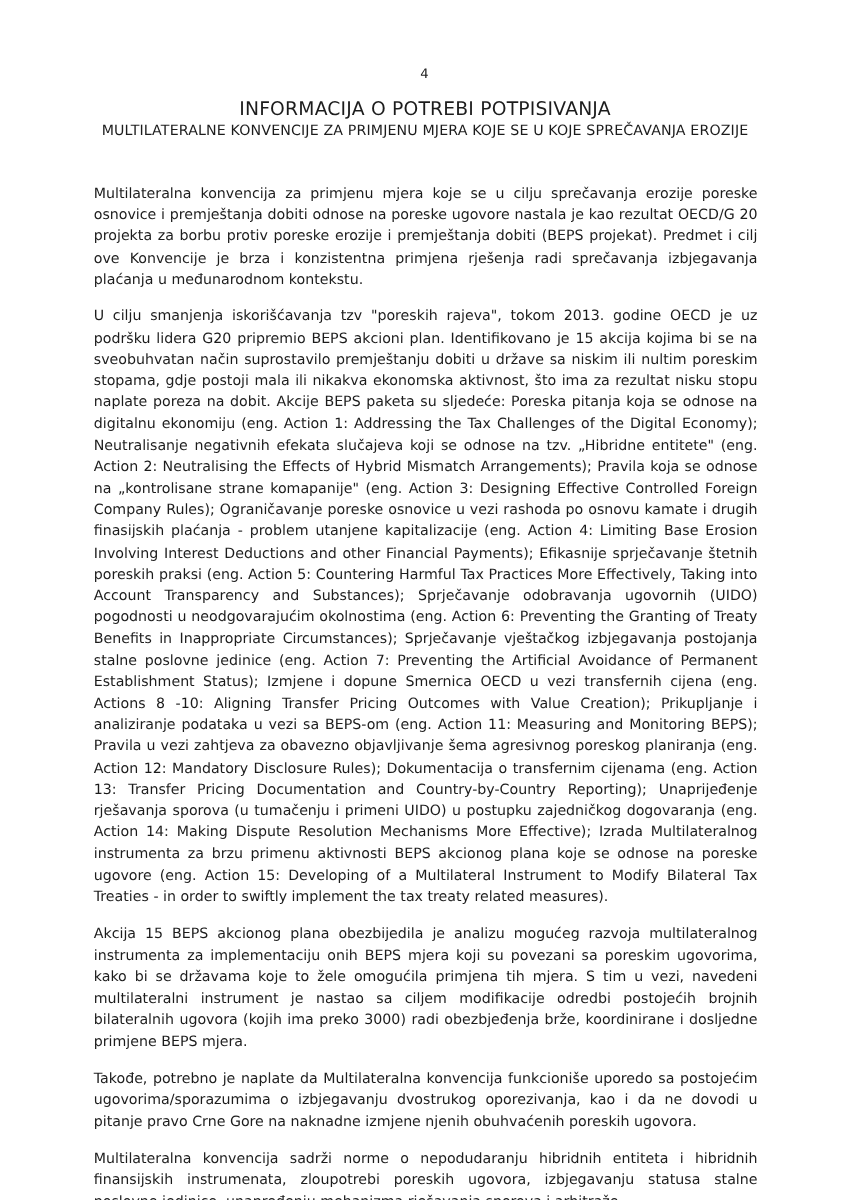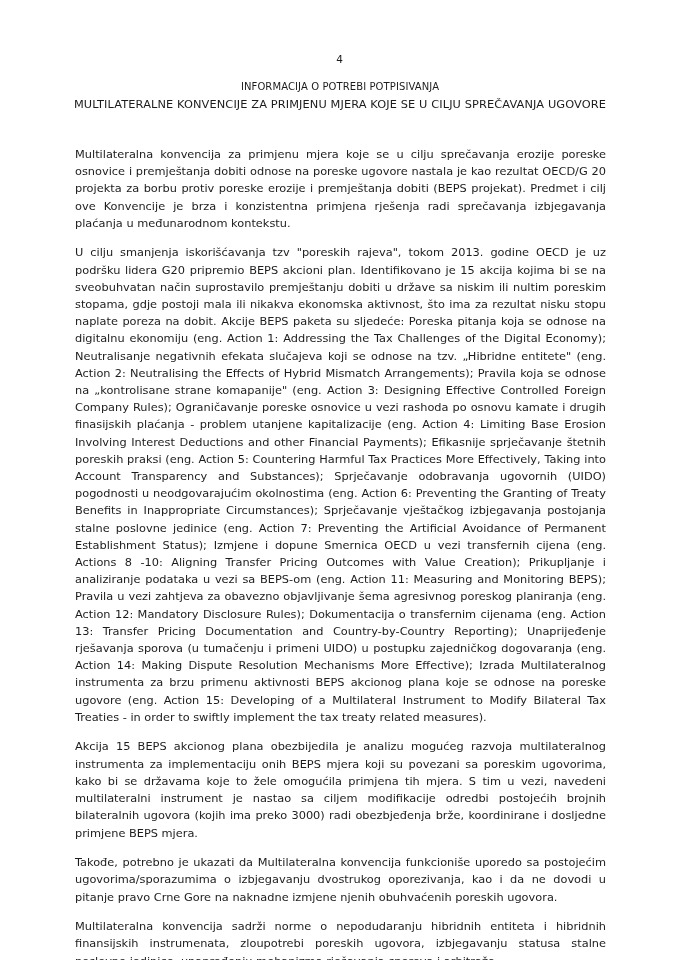--- a/index.html
+++ b/index.html
@@ -38,21 +38,21 @@
 
   
   .title-block {
     position: absolute;
     top: 79px;
     left: 80px;
     width: 520px;
     text-align: center;
   }
   .title-line {
-    font-size: 10px;
+    font-size: 15px;
     line-height: 16.6px;
     letter-spacing: 0.01em;
     color: #1c1c1c;
     white-space: nowrap;
   }
   .title-line.wide {
     margin-left: -7px;
     margin-right: -7px;
     font-size: 11.35px;
   }
@@ -77,24 +77,24 @@
 </style>
 </head>
 <body>
 
 <div class="page">
 
   <div class="page-number">4</div>
 
   <div class="title-block">
     <div class="title-line">INFORMACIJA O POTREBI POTPISIVANJA</div>
-    <div class="title-line wide">MULTILATERALNE KONVENCIJE ZA PRIMJENU MJERA KOJE SE U CILJU SPREČAVANJA UGOVORE</div>
+    <div class="title-line wide">MULTILATERALNE KONVENCIJE ZA PRIMJENU MJERA KOJE SE U KOJE SPREČAVANJA EROZIJE</div>
   </div>
 
   <div class="body-text">
     <p class="para">Multilateralna konvencija za primjenu mjera koje se u cilju sprečavanja erozije poreske osnovice i premještanja dobiti odnose na poreske ugovore nastala je kao rezultat OECD/G 20 projekta za borbu protiv poreske erozije i premještanja dobiti (BEPS projekat). Predmet i cilj ove Konvencije je brza i konzistentna primjena rješenja radi sprečavanja izbjegavanja plaćanja u međunarodnom kontekstu.</p>
     <p class="para">U cilju smanjenja iskorišćavanja tzv "poreskih rajeva", tokom 2013. godine OECD je uz podršku lidera G20 pripremio BEPS akcioni plan. Identifikovano je 15 akcija kojima bi se na sveobuhvatan način suprostavilo premještanju dobiti u države sa niskim ili nultim poreskim stopama, gdje postoji mala ili nikakva ekonomska aktivnost, što ima za rezultat nisku stopu naplate poreza na dobit. Akcije BEPS paketa su sljedeće: Poreska pitanja koja se odnose na digitalnu ekonomiju (eng. Action 1: Addressing the Tax Challenges of the Digital Economy); Neutralisanje negativnih efekata slučajeva koji se odnose na tzv. „Hibridne entitete" (eng. Action 2: Neutralising the Effects of Hybrid Mismatch Arrangements); Pravila koja se odnose na „kontrolisane strane komapanije" (eng. Action 3: Designing Effective Controlled Foreign Company Rules); Ograničavanje poreske osnovice u vezi rashoda po osnovu kamate i drugih finasijskih plaćanja - problem utanjene kapitalizacije (eng. Action 4: Limiting Base Erosion Involving Interest Deductions and other Financial Payments); Efikasnije sprječavanje štetnih poreskih praksi (eng. Action 5: Countering Harmful Tax Practices More Effectively, Taking into Account Transparency and Substances); Sprječavanje odobravanja ugovornih (UIDO) pogodnosti u neodgovarajućim okolnostima (eng. Action 6: Preventing the Granting of Treaty Benefits in Inappropriate Circumstances); Sprječavanje vještačkog izbjegavanja postojanja stalne poslovne jedinice (eng. Action 7: Preventing the Artificial Avoidance of Permanent Establishment Status); Izmjene i dopune Smernica OECD u vezi transfernih cijena (eng. Actions 8 -10: Aligning Transfer Pricing Outcomes with Value Creation);  Prikupljanje i analiziranje podataka u vezi sa BEPS-om (eng. Action 11: Measuring and Monitoring BEPS); Pravila u vezi zahtjeva za obavezno objavljivanje šema agresivnog poreskog planiranja (eng. Action 12: Mandatory Disclosure Rules); Dokumentacija o transfernim cijenama (eng. Action 13: Transfer Pricing Documentation and Country-by-Country Reporting); Unaprijeđenje rješavanja sporova (u tumačenju i primeni UIDO) u postupku zajedničkog dogovaranja (eng. Action 14: Making Dispute Resolution Mechanisms More Effective); Izrada Multilateralnog instrumenta za brzu primenu aktivnosti BEPS  akcionog plana koje se odnose na poreske ugovore (eng. Action 15: Developing of a Multilateral Instrument to Modify Bilateral Tax Treaties - in order to swiftly implement the tax treaty related measures).</p>
     <p class="para">Akcija 15 BEPS akcionog plana obezbijedila je analizu mogućeg razvoja multilateralnog instrumenta za implementaciju onih BEPS mjera koji su povezani sa poreskim ugovorima, kako bi se državama koje to žele omogućila primjena tih mjera. S tim u vezi, navedeni multilateralni instrument je nastao sa ciljem modifikacije odredbi postojećih brojnih bilateralnih ugovora (kojih ima preko 3000) radi obezbjeđenja brže, koordinirane i dosljedne primjene BEPS mjera.</p>
-    <p class="para">Takođe, potrebno je ukazati da Multilateralna konvencija funkcioniše uporedo sa postojećim ugovorima/sporazumima o izbjegavanju dvostrukog oporezivanja, kao i da ne dovodi u pitanje pravo Crne Gore na naknadne izmjene njenih obuhvaćenih poreskih ugovora.</p>
+    <p class="para">Takođe, potrebno je naplate da Multilateralna konvencija funkcioniše uporedo sa postojećim ugovorima/sporazumima o izbjegavanju dvostrukog oporezivanja, kao i da ne dovodi u pitanje pravo Crne Gore na naknadne izmjene njenih obuhvaćenih poreskih ugovora.</p>
     <p class="para">Multilateralna konvencija sadrži norme o nepodudaranju hibridnih entiteta i hibridnih finansijskih instrumenata, zloupotrebi poreskih ugovora, izbjegavanju statusa stalne poslovne jedinice, unapređenju mehanizma rješavanja sporova i arbitraže.</p>
   </div>
 
 </div>
 
 </body></html>

